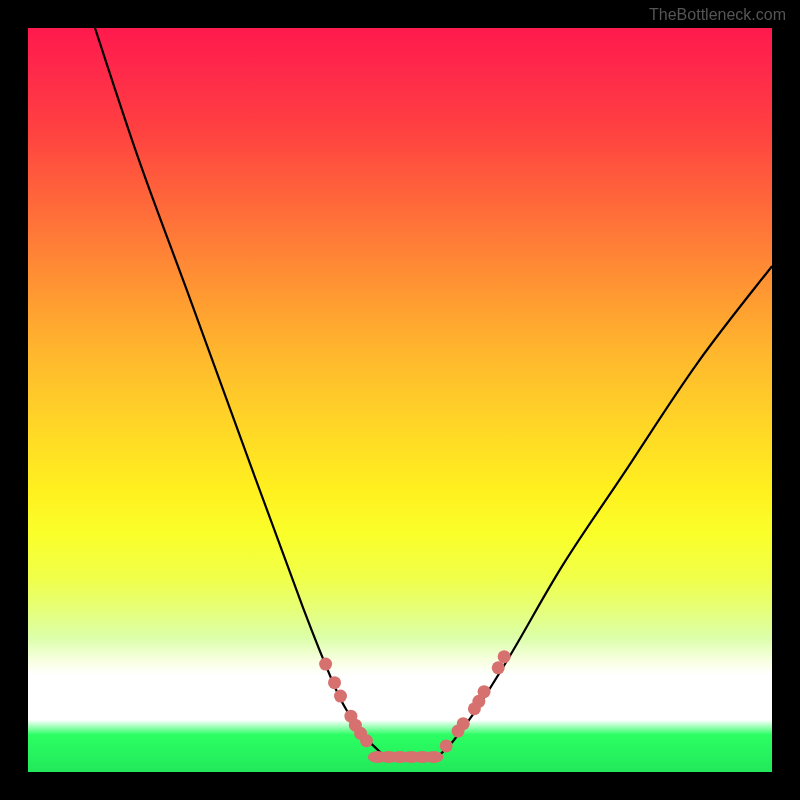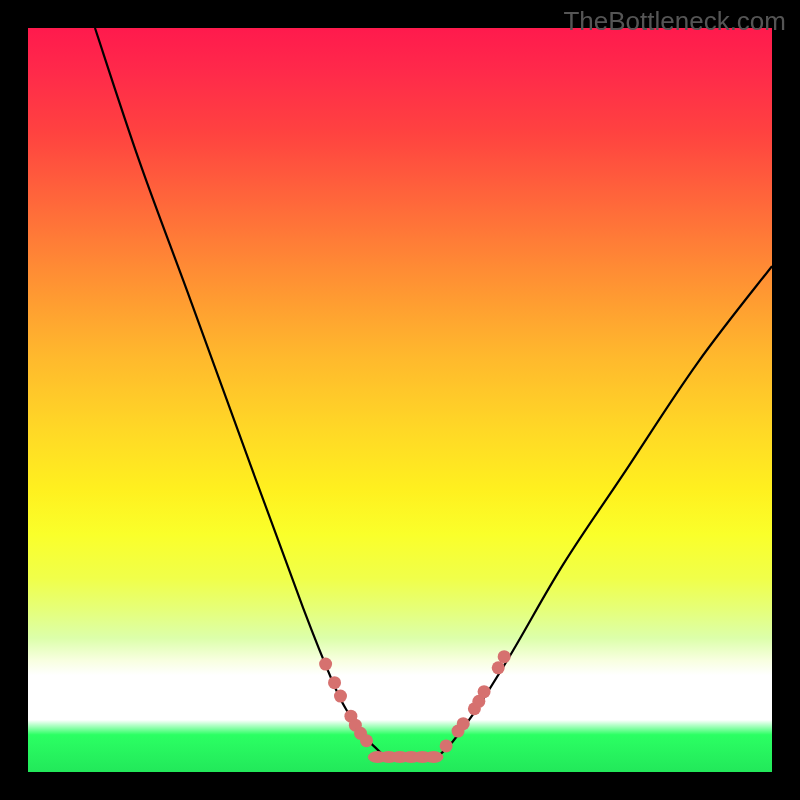--- a/index.html
+++ b/index.html
@@ -9,21 +9,21 @@
     background: #000;
     position: relative;
     overflow: hidden;
     font-family: Arial, sans-serif;
   }
   .watermark {
     position: absolute;
     top: 6px;
     right: 14px;
     color: #555;
-    font-size: 26px;
+    font-size: 16px;
     font-weight: 500;
     z-index: 10;
   }
   .plot-area {
     position: absolute;
     left: 28px;
     top: 28px;
     width: 744px;
     height: 744px;
     background: linear-gradient(to bottom,

